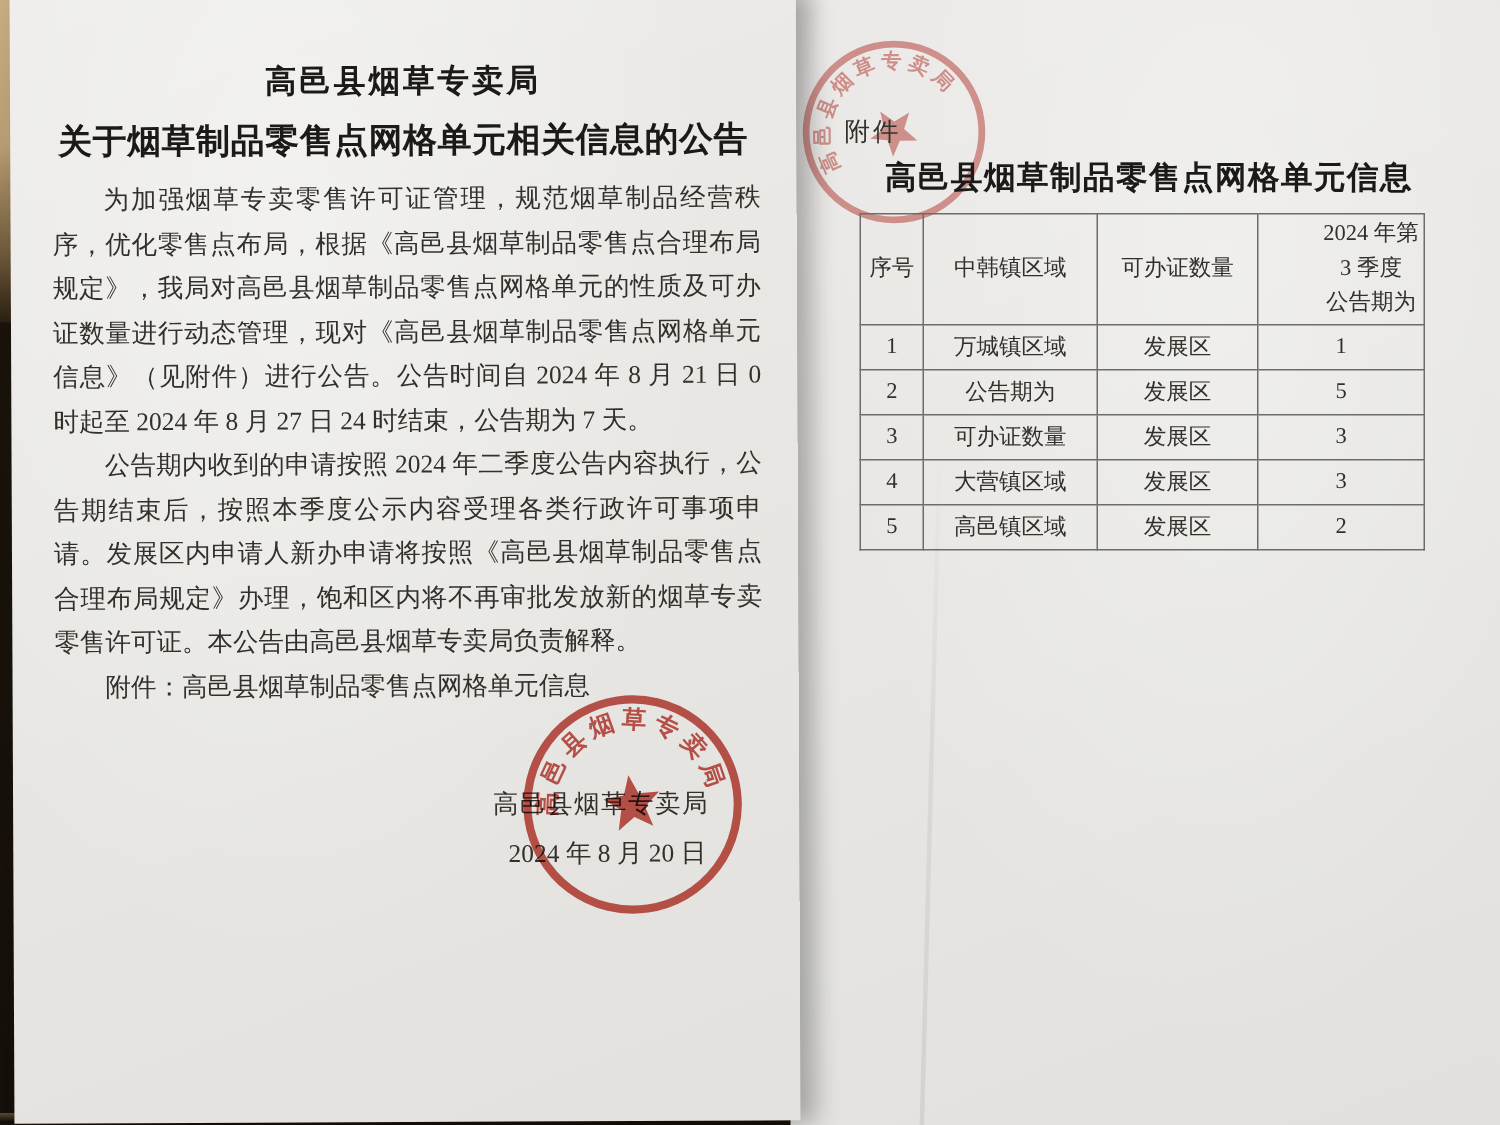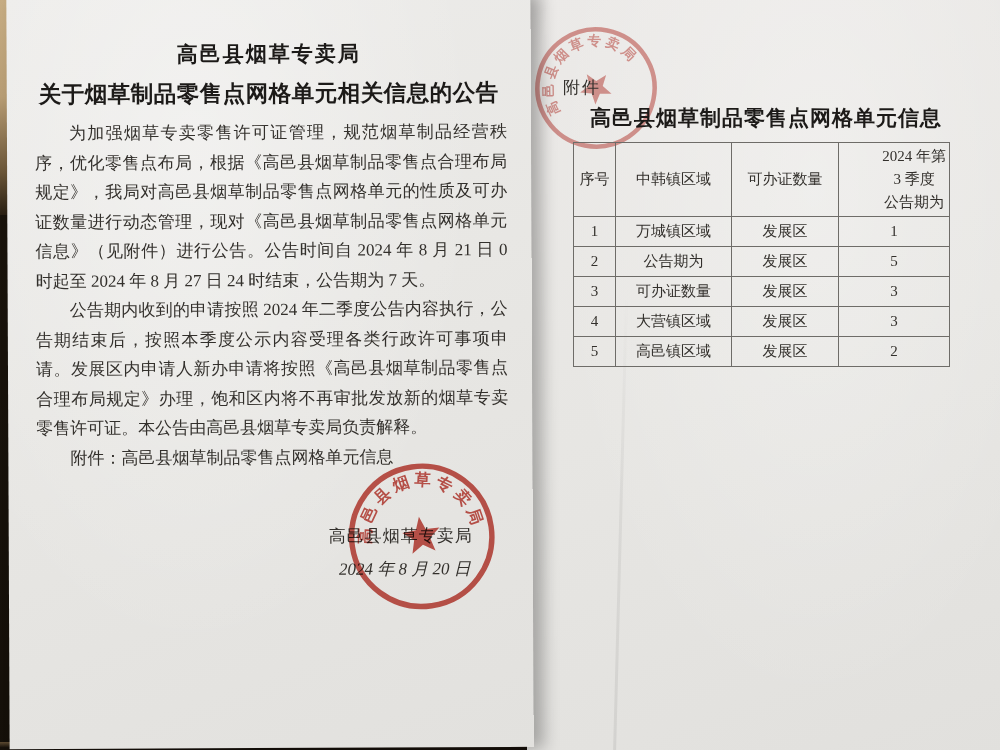--- a/index.html
+++ b/index.html
@@ -64,21 +64,21 @@
     color: #33302c;
   }
   .doc-body p { text-indent: 2em; }
 
   .sign-org {
     position: absolute; top: 531px; left: 302px; width: 180px;
     text-align: center; font-size: 17px; letter-spacing: 1px; color: #33302c;
   }
   .sign-date {
     position: absolute; top: 564px; left: 306px; width: 180px;
-    text-align: center; font-size: 17px; color: #33302c; font-style: italic;
+    text-align: center; font-size: 17px; color: #33302c;
   }
 
   .seal { position: absolute; mix-blend-mode: multiply; pointer-events: none; }
   .seal-left { left: 334px; top: 464px; width: 158px; height: 158px; opacity: 0.85; transform: rotate(-8deg); }
   .seal-right { left: 3px; top: 30px; width: 132px; height: 132px; opacity: 0.5; transform: rotate(-34deg); }
 
   .attach-label {
     position: absolute; top: 84px; left: 36px;
     font-size: 17px; color: #33302c; letter-spacing: 2px; text-align: right;
   }

